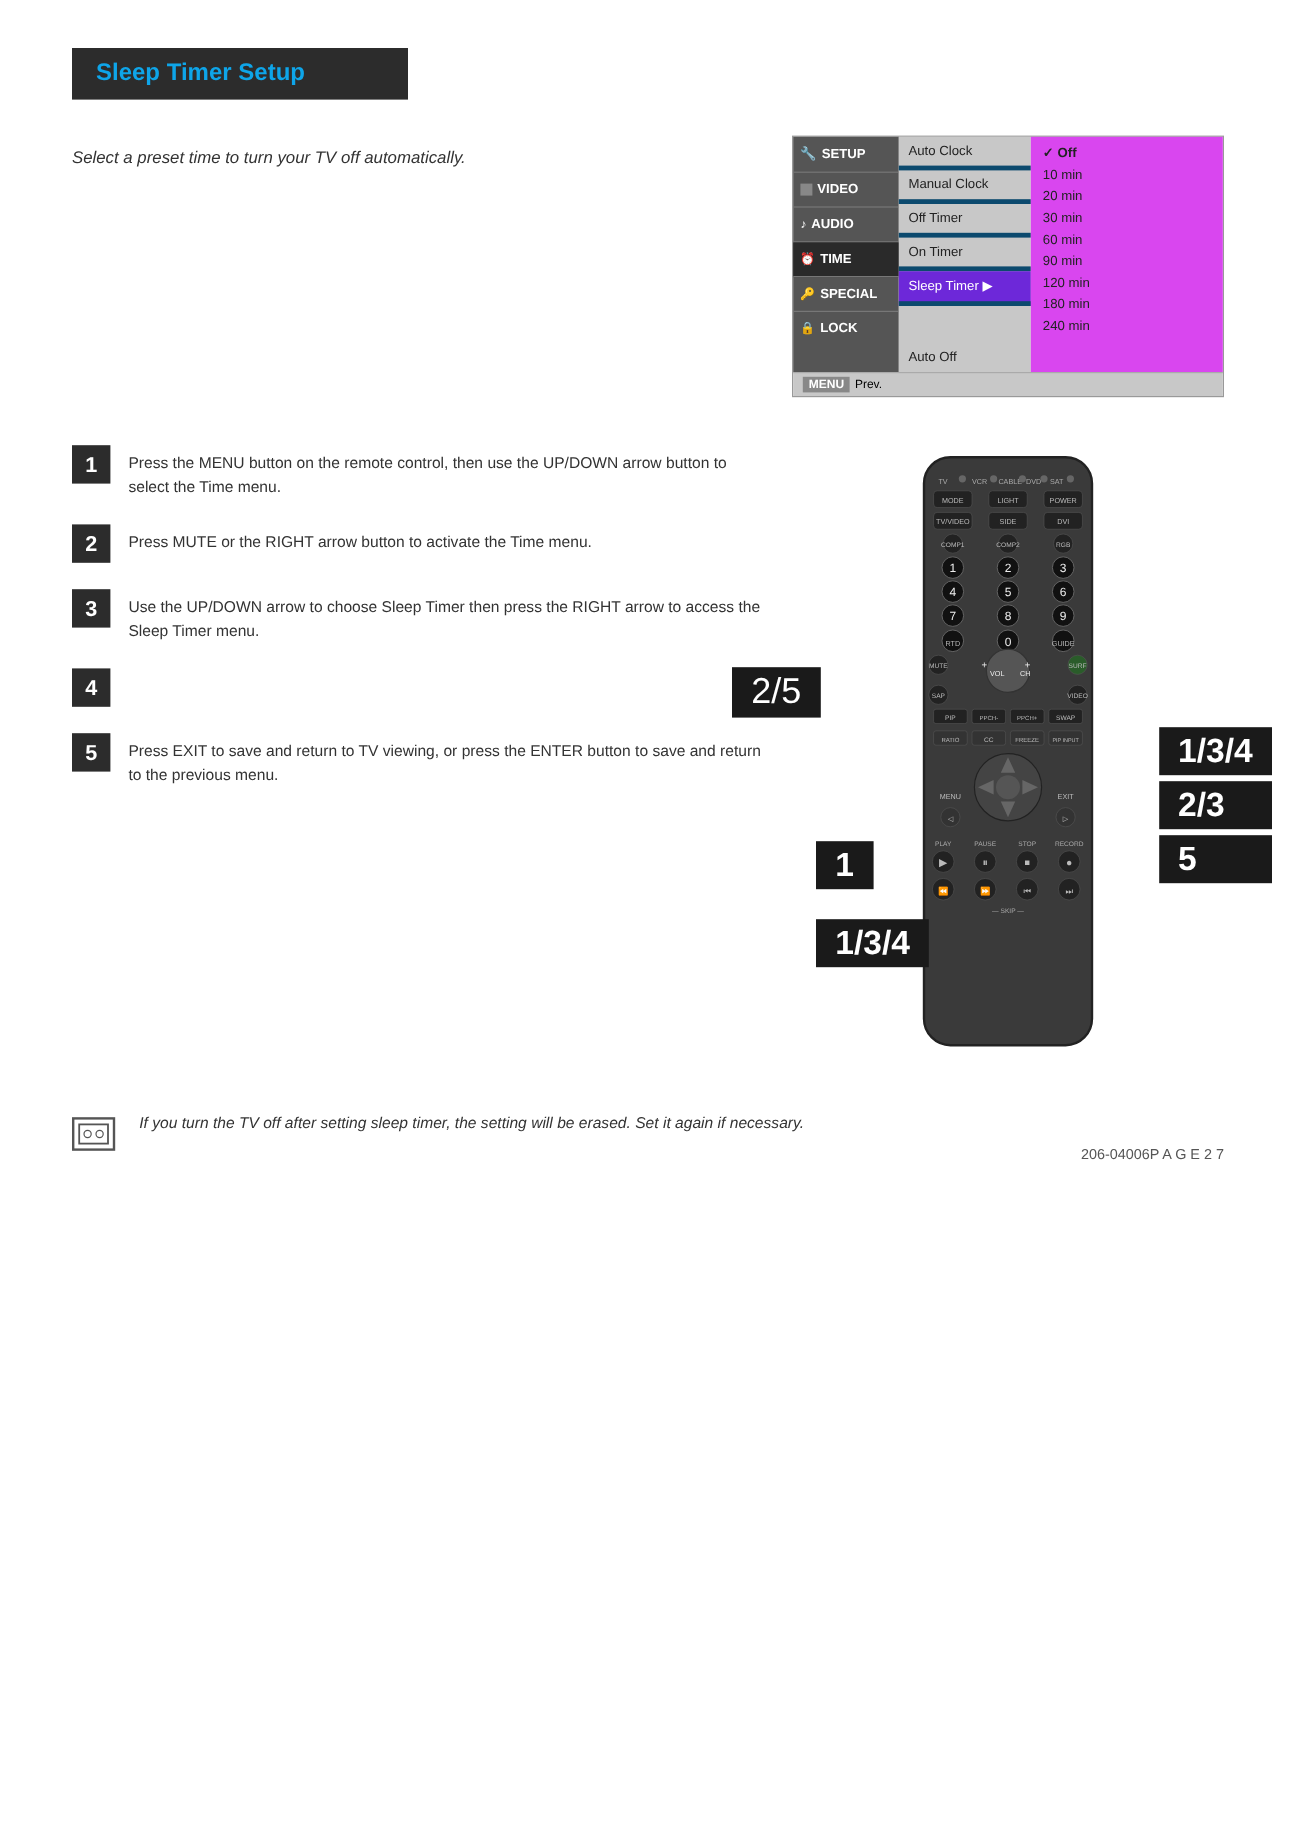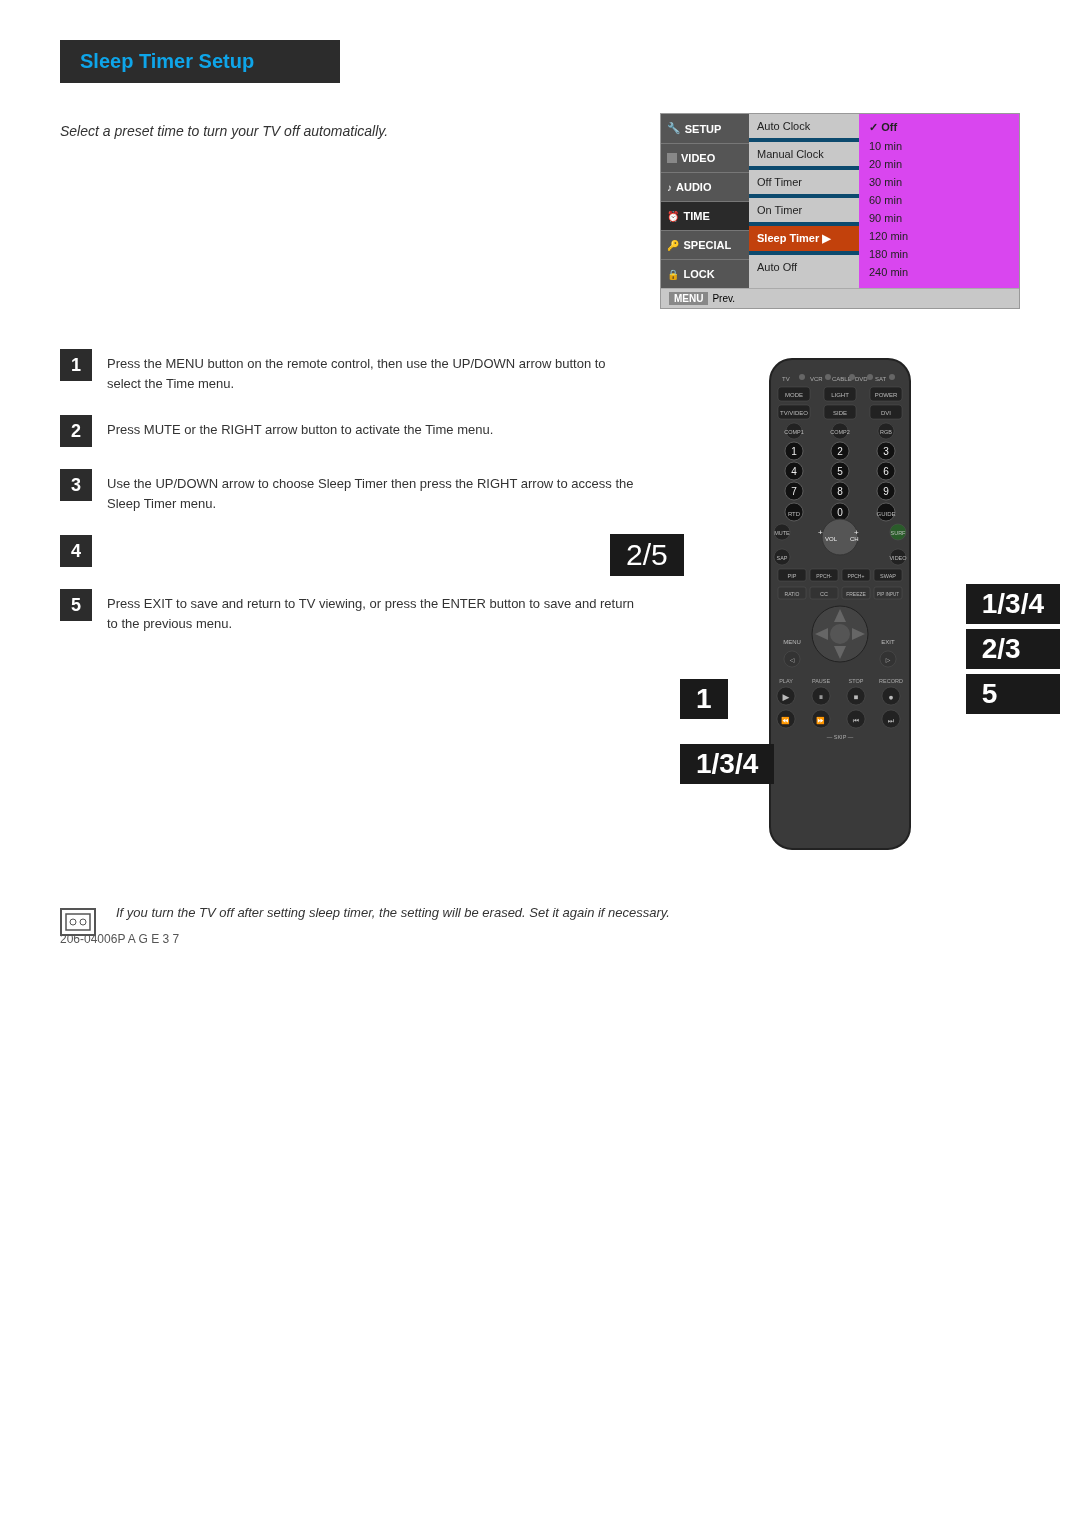--- a/index.html
+++ b/index.html
@@ -99,21 +99,21 @@
       color: #333;
       line-height: 1.5;
     }
 
     .page-footer {
       position: absolute;
       bottom: 30px;
       left: 20px;
       right: 20px;
       display: flex;
-      justify-content: flex-start;
+      justify-content: flex-end;
       font-size: 12px;
       color: #555;
     }
 
     
     .tv-menu-container {
       border: 1.5px solid #999;
       width: 360px;
     }
 
@@ -151,23 +151,23 @@
     }
 
     .opt-item {
       padding: 6px 8px;
       font-size: 11px;
       color: #222;
       border-bottom: 4px solid #0c4a6e;
     }
 
     .opt-item.active-opt {
-      background: #c2410c;
+      background: #6d28d9;
       color: #fff;
-      font-weight: bold;
+      font-weight: normal;
     }
 
     .col-values {
       flex: 1;
       background: #d946ef;
       display: flex;
       flex-direction: column;
       padding: 4px 6px;
     }
 
@@ -246,21 +246,21 @@
             <span>LOCK</span>
           </div>
         </div>
 
         <div class="col-options">
           <div class="opt-item">Auto Clock</div>
           <div class="opt-item">Manual Clock</div>
           <div class="opt-item">Off Timer</div>
           <div class="opt-item">On Timer</div>
           <div class="opt-item active-opt">Sleep Timer ▶</div>
-          <div class="opt-item" style="border-bottom:none;">Auto Off</div>
+          <div class="opt-item" style="border-bottom:none;margin-top:31px;">Auto Off</div>
         </div>
 
         <div class="col-values">
           <div class="val-item checked-val bold-val">Off</div>
           <div class="val-item">10 min</div>
           <div class="val-item">20 min</div>
           <div class="val-item">30 min</div>
           <div class="val-item">60 min</div>
           <div class="val-item">90 min</div>
           <div class="val-item">120 min</div>
@@ -478,16 +478,16 @@
         <circle cx="9" cy="10" r="3" fill="none" stroke="#555" stroke-width="1"></circle>
         <circle cx="19" cy="10" r="3" fill="none" stroke="#555" stroke-width="1"></circle>
       </svg>
     </div>
     <div class="note-text">If you turn the TV off after setting sleep timer, the setting will be erased. Set it again if necessary.</div>
   </div>
 
   
   <div class="page-footer">
     <span>206-04006</span>
-    <span>P A G E   3 7</span>
+    <span>P A G E   2 7</span>
   </div>
 
 </div>
 
 </body></html>

